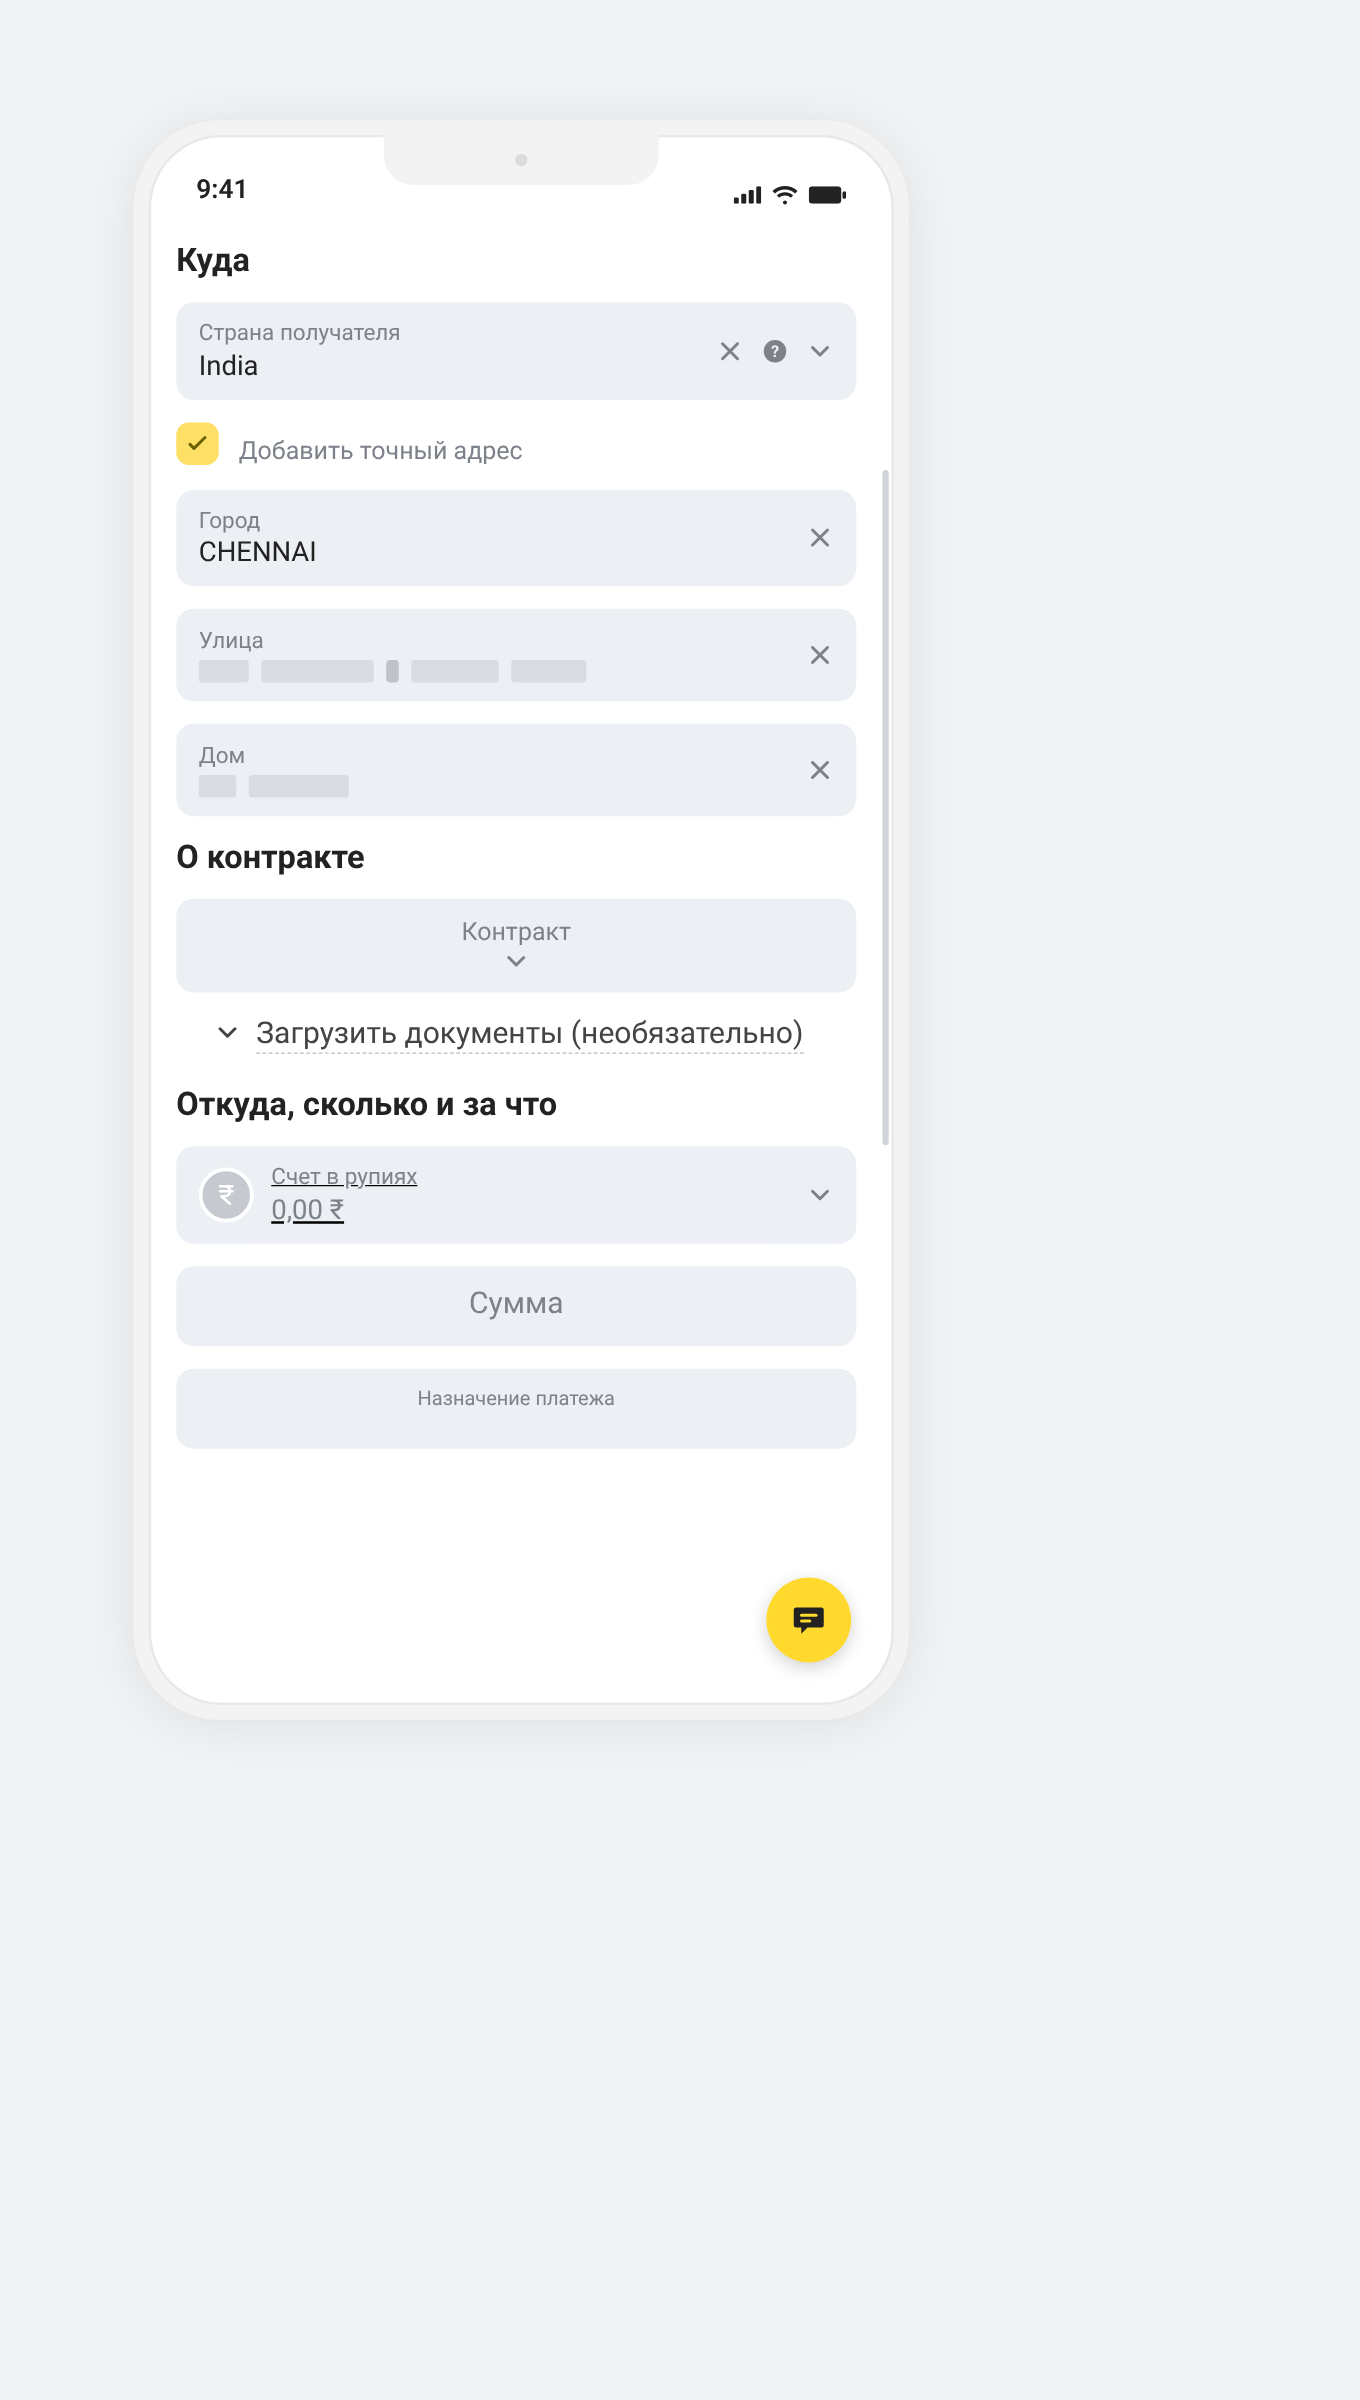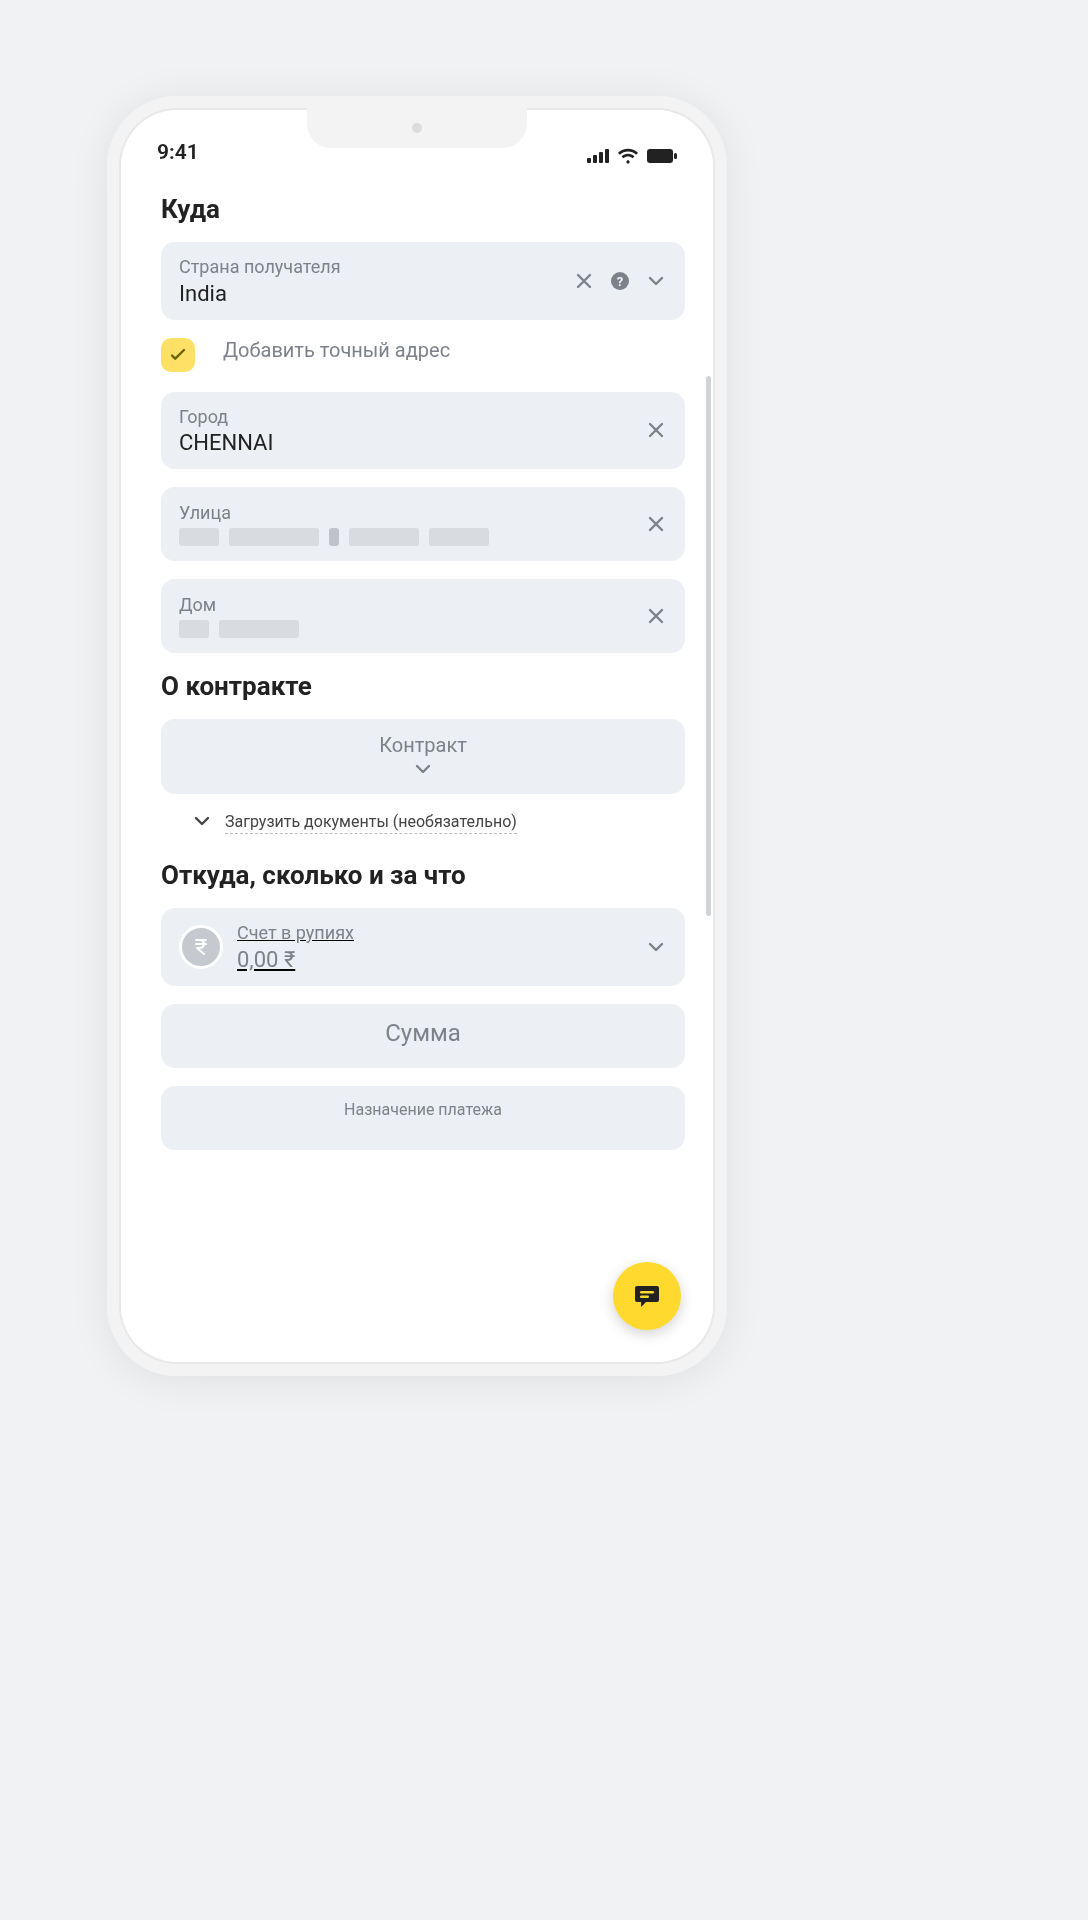--- a/index.html
+++ b/index.html
@@ -51,21 +51,21 @@
     justify-content: space-between;
     padding: 0 36px 2px 36px;
     font-weight: 600;
     font-size: 21px;
     color: #222;
   }
   .status-right { display:flex; align-items:center; gap:8px; }
   .status-right svg { display:block; }
 
   .content {
-    padding: 10px 28px 120px 40px;
+    padding: 10px 28px 120px 20px;
     height: calc(100% - 56px);
     overflow: hidden;
     position: relative;
   }
 
   h2.section {
     font-size: 26px;
     font-weight: 700;
     color: #222;
     margin: 18px 0 18px 0;
@@ -91,22 +91,22 @@
     font-size: 22px;
     color: #222;
     margin-top: 2px;
   }
   .field .actions { display:flex; align-items:center; gap:14px; color:#7d828a; }
   .field .actions .ic { width:22px; height:22px; display:flex; align-items:center; justify-content:center; cursor:pointer; }
   .field.single { min-height: 64px; flex-direction: column; }
 
   .checkbox-row {
     display: flex;
-    align-items: flex-start;
-    gap: 28px;
+    align-items: flex-end;
+    gap: 16px;
     margin: 4px 0 20px 0;
   }
   .chk {
     width: 34px; height: 34px;
     border-radius: 10px;
     background: #ffe066;
     display:flex; align-items:center; justify-content:center;
     color:#5a5a00;
   }
   .chk-label { font-size: 20px; color:#7d828a; }
@@ -119,21 +119,21 @@
     background: #d8dbe0;
     display:inline-block;
   }
 
   .expand-row {
     display:flex; align-items:center; gap:14px;
     margin: 6px 0 26px 32px;
     color:#444;
   }
   .expand-row .txt {
-    font-size: 16px;
+    font-size: 24px;
     border-bottom: 1px dashed #b8bcc3;
     padding-bottom: 2px;
   }
 
   .account-field { gap: 14px; text-decoration: underline; }
   .acc-ic {
     width: 44px; height:44px; border-radius:50%;
     background:#c6c9cf; color:#fff;
     display:flex; align-items:center; justify-content:center;
     border: 3px solid #fff;

